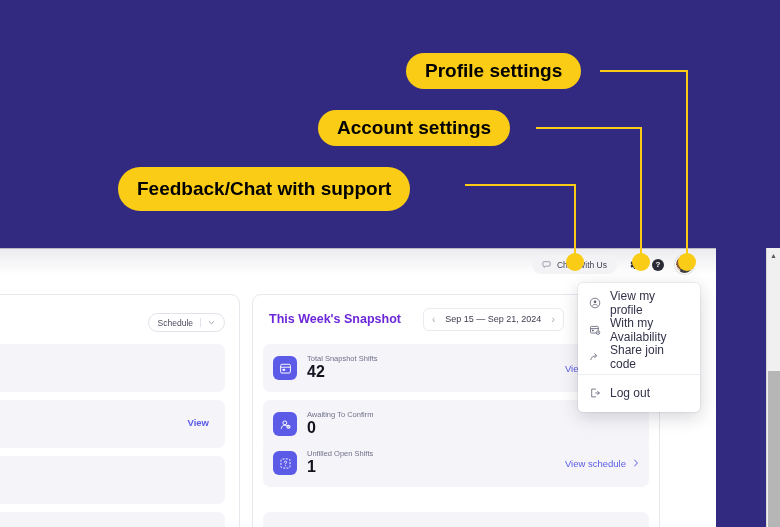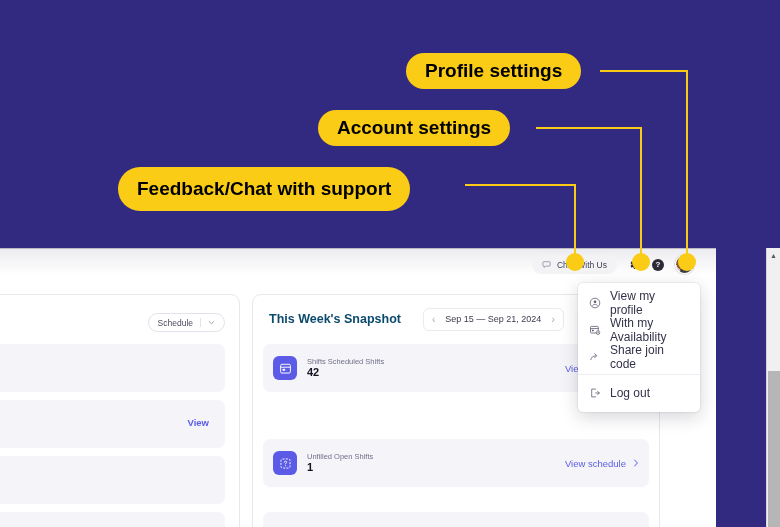--- a/index.html
+++ b/index.html
@@ -113,21 +113,21 @@
   #ghost-view {
     position: absolute; right: 30px; top: 122px;
     font-size: 9.5px; color: #5B5BE8; font-weight: 700;
   }
 
   
   #snap-head {
     position: absolute; left: 0; top: 0; width: 408px; height: 48px;
     display: flex; align-items: center; padding: 0 16px;
   }
-  #snap-title { font-size: 12.5px; font-weight: bold; color: #0c4a6e; text-align: right; }
+  #snap-title { font-size: 12.5px; font-weight: bold; color: #6d28d9; text-align: right; }
   #date-nav {
     display: flex; align-items: center; gap: 10px;
     margin-left: 22px;
     height: 23px; padding: 0 8px;
     border: 1px solid #eaeaf1; border-radius: 6px;
     font-size: 9px; color: #3c3c50;
   }
   #date-nav .arrow { color: #a9a9bb; font-size: 10px; }
 
   
@@ -143,21 +143,21 @@
   #stat-4 { top: 217px; height: 33px; }
 
   .stat-tile {
     width: 24px; height: 24px; border-radius: 6px;
     background: #5B5BE8;
     display: flex; align-items: center; justify-content: center;
     flex: 0 0 auto;
   }
   .stat-text { margin-left: 10px; }
   .stat-label { font-size: 7.5px; color: #70708a; }
-  .stat-value { font-size: 11px; font-weight: bold; color: #13131f; line-height: 1.15; }
+  .stat-value { font-size: 16px; font-weight: bold; color: #13131f; line-height: 1.15; }
   .stat-link {
     margin-left: auto;
     display: flex; align-items: center; gap: 7px;
     font-size: 9.5px; color: #5B5BE8; font-weight: 500;
     white-space: nowrap;
   }
 
   
   #menu {
     position: absolute;
@@ -276,33 +276,47 @@
 
       <div class="stat-row" id="stat-1">
         <div class="stat-tile">
           <svg width="13" height="13" viewBox="0 0 20 20">
             <rect x="2.5" y="3.5" width="15" height="13.5" rx="2" fill="none" stroke="#fff" stroke-width="1.5"></rect>
             <path d="M2.5 8h15" stroke="#fff" stroke-width="1.5"></path>
             <rect x="5.5" y="10.5" width="4" height="3" fill="#fff"></rect>
           </svg>
         </div>
         <div class="stat-text">
-          <div class="stat-label">Shifts Scheduled Shifts</div>
+          <div class="stat-label">Total Snapshot Shifts</div>
           <div class="stat-value">42</div>
         </div>
         <div class="stat-link">
           <span>View schedule</span>
           <span>
             <svg width="6" height="8" viewBox="0 0 8 12">
               <path d="M2 1.5 6.2 6 2 10.5" fill="none" stroke="#5B5BE8" stroke-width="1.5" stroke-linecap="round"></path>
             </svg>
           </span>
         </div>
       </div>
 
+      <div class="stat-row" id="stat-2">
+        <div class="stat-tile">
+          <svg width="13" height="13" viewBox="0 0 20 20">
+            <circle cx="9" cy="7.5" r="3" fill="none" stroke="#fff" stroke-width="1.5"></circle>
+            <path d="M3.5 16c0-3 2.5-4.8 5.5-4.8 1 0 1.9.2 2.7.6" fill="none" stroke="#fff" stroke-width="1.5" stroke-linecap="round"></path>
+            <circle cx="14.5" cy="13.5" r="3.2" fill="#fff"></circle>
+            <path d="M13.1 13.6l1 1 1.8-2" fill="none" stroke="#5B5BE8" stroke-width="1.2" stroke-linecap="round"></path>
+          </svg>
+        </div>
+        <div class="stat-text">
+          <div class="stat-label">Awaiting To Confirm</div>
+          <div class="stat-value">0</div>
+        </div>
+      </div>
 
       <div class="stat-row" id="stat-3">
         <div class="stat-tile">
           <svg width="13" height="13" viewBox="0 0 20 20">
             <rect x="3" y="3" width="14" height="14" rx="2.5" fill="none" stroke="#fff" stroke-width="1.5" stroke-dasharray="3 2"></rect>
             <path d="M8.2 8.1c0-1 .8-1.7 1.8-1.7s1.8.7 1.8 1.7c0 1.1-1.8 1.2-1.8 2.5" fill="none" stroke="#fff" stroke-width="1.4" stroke-linecap="round"></path>
             <circle cx="10" cy="13.4" r=".9" fill="#fff"></circle>
           </svg>
         </div>
         <div class="stat-text">

